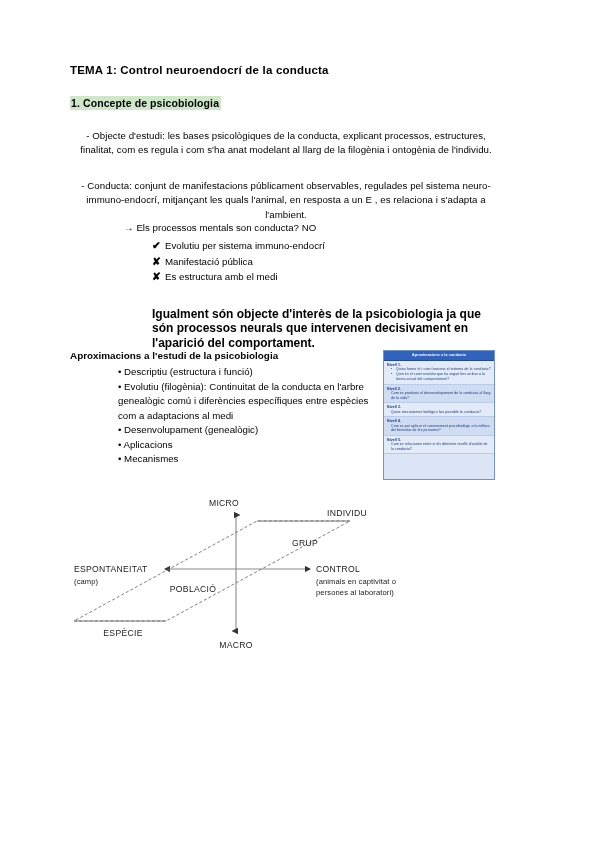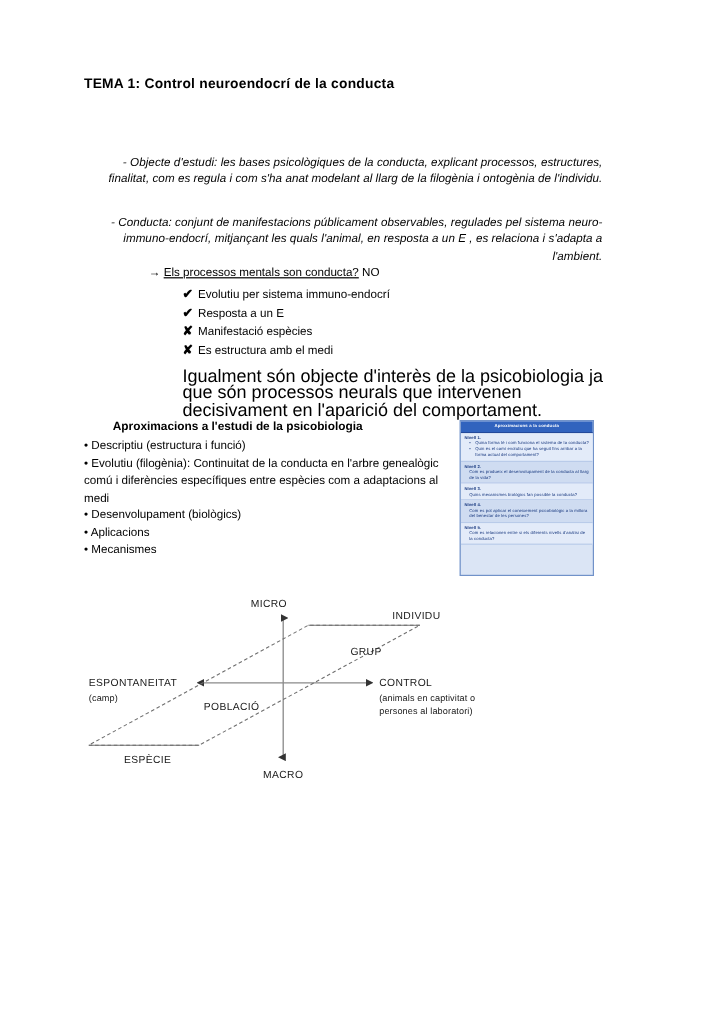--- a/index.html
+++ b/index.html
@@ -44,22 +44,21 @@
     background: #cfe7c9;
     padding: 1px 2px 1px 1px;
     white-space: nowrap;
   }
 
   .para {
     position: absolute;
     font-size: 9.7px;
     line-height: 14.4px;
     letter-spacing: 0.05px;
-    text-align: right;
-    font-style: italic;
+    text-align: center;
   }
 
   .para-objecte {
     left: 70px;
     top: 129px;
     width: 432px;
   }
 
   .para-conducta {
     left: 70px;
@@ -68,21 +67,20 @@
   }
 
   .arrow-line {
     position: absolute;
     left: 124px;
     top: 222px;
     font-size: 9.7px;
     white-space: nowrap;
   }
   .arrow-line .underlined {
-    text-decoration: underline;
   }
 
   .check-list {
     position: absolute;
     left: 152px;
     top: 238px;
     font-size: 9.7px;
     line-height: 14.6px;
   }
   .check-list .row {
@@ -93,44 +91,45 @@
     width: 13px;
     font-weight: bold;
     font-size: 10.5px;
   }
 
   .para-igualment {
     position: absolute;
     left: 152px;
     top: 307px;
     width: 352px;
-    font-size: 15px;
+    font-size: 12px;
     line-height: 14.4px;
+    font-weight: bold;
   }
 
   .approx-heading {
     position: absolute;
     left: 70px;
     top: 350px;
     font-size: 9.9px;
     font-weight: bold;
     white-space: nowrap;
-    margin-left: 24px;
   }
 
   .approx-list {
     position: absolute;
     left: 70px;
     top: 365px;
     width: 300px;
     font-size: 9.7px;
     line-height: 14.5px;
   }
   .approx-list .bullet-row {
     text-indent: 0;
+    margin-left: 48px;
   }
 
   
   .blue-table {
     position: absolute;
     left: 383px;
     top: 350px;
     width: 112px;
     height: 130px;
     border: 1px solid #7192c9;
@@ -207,54 +206,52 @@
     letter-spacing: 0.1px;
   }
 </style>
 </head>
 <body>
 
 <div class="page">
 
   <div class="doc-title">TEMA 1: Control neuroendocrí de la conducta</div>
 
+  <div class="section-heading">1. Concepte de psicobiologia</div>
 
   <div class="para para-objecte">- Objecte d'estudi: les bases psicològiques de la conducta, explicant processos, estructures, finalitat, com es regula i com s'ha anat modelant al llarg de la filogènia i ontogènia de l'individu.</div>
 
   <div class="para para-conducta">- Conducta: conjunt de manifestacions públicament observables, regulades pel sistema neuro-immuno-endocrí, mitjançant les quals l'animal, en resposta a un E , es relaciona i s'adapta a l'ambient.</div>
 
   <div class="arrow-line">
     <span>→</span>
     <span class="underlined">Els processos mentals son conducta?</span>
     <span>NO</span>
   </div>
 
   <div class="check-list">
     <div class="row">
       <span class="mark">✔</span><span>Evolutiu per sistema immuno-endocrí</span>
     </div>
     <div class="row">
-      <span class="mark">✔</span><span>Resposta a un E</span>
-    </div>
-    <div class="row">
-      <span class="mark">✘</span><span>Manifestació espècies</span>
+      <span class="mark">✘</span><span>Manifestació pública</span>
     </div>
     <div class="row">
       <span class="mark">✘</span><span>Es estructura amb el medi</span>
     </div>
   </div>
 
   <div class="para-igualment">Igualment són objecte d'interès de la psicobiologia ja que són processos neurals que intervenen decisivament en l'aparició del comportament.</div>
 
   <div class="approx-heading">Aproximacions a l'estudi de la psicobiologia</div>
 
   <div class="approx-list">
     <div class="bullet-row">• Descriptiu (estructura i funció)</div>
     <div class="bullet-row">• Evolutiu (filogènia): Continuitat de la conducta en l'arbre genealògic comú i diferències específiques entre espècies com a adaptacions al medi</div>
-    <div class="bullet-row">• Desenvolupament (biològics)</div>
+    <div class="bullet-row">• Desenvolupament (genealògic)</div>
     <div class="bullet-row">• Aplicacions</div>
     <div class="bullet-row">• Mecanismes</div>
   </div>
 
   <div class="blue-table">
     <div class="bt-header">Aproximacions a la conducta</div>
 
     <div class="bt-row plain">
       <span class="q">Nivell 1.</span>
       <ul class="bt-bullets">

